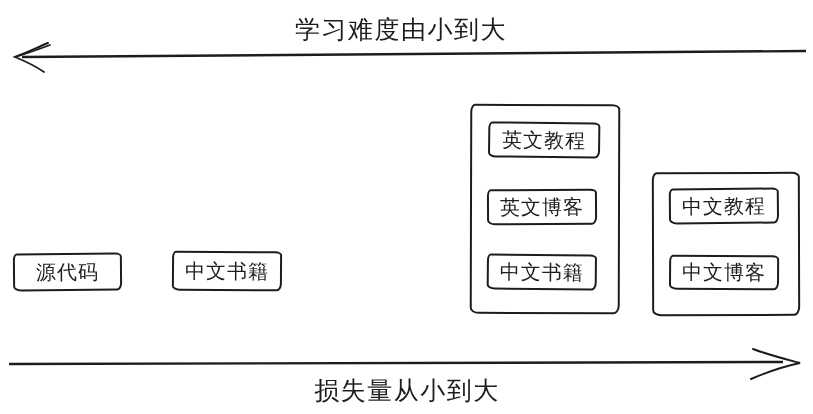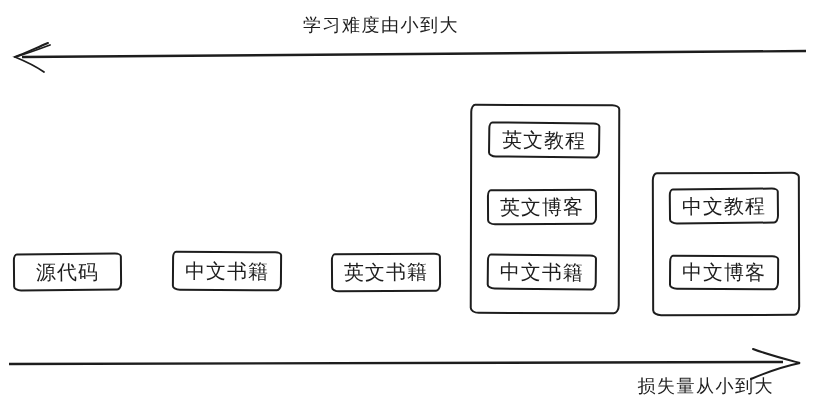--- a/index.html
+++ b/index.html
@@ -2,24 +2,24 @@
 <html><head>
 <meta charset="utf-8">
 <style>
   html,body{margin:0;padding:0;}
   body{
     width:813px;height:414px;position:relative;background:#ffffff;
     font-family:"Liberation Sans","DejaVu Sans",sans-serif;
     color:#1d1d1d;overflow:hidden;
   }
   .axis-label{
-    position:absolute;font-size:18px;letter-spacing:1.5px;color:#1d1d1d;
+    position:absolute;font-size:25px;letter-spacing:1.5px;color:#1d1d1d;padding-left:20px;
   }
   #top-axis-label{top:13px;left:0;width:762px;text-align:center;}
-  #bottom-axis-label{top:374px;left:0;width:774px;text-align:right;}
+  #bottom-axis-label{top:374px;left:0;width:774px;text-align:center;}
   svg.axis-arrow{position:absolute;left:0;display:block;}
   #top-arrow{top:40px;}
   #bottom-arrow{top:346px;}
   .sketch-box{
     position:absolute;background:#ffffff;border:2px solid #1d1d1d;
     display:flex;align-items:center;justify-content:center;
     font-size:20px;letter-spacing:1px;white-space:nowrap;
     border-radius:4px 7px 5px 8px / 7px 4px 8px 5px;
     box-sizing:border-box;
   }
@@ -53,23 +53,20 @@
   </svg>
 
   <div id="box-source-code" class="sketch-box">
     <span>源代码</span>
   </div>
 
   <div id="box-official-docs" class="sketch-box">
     <span>中文书籍</span>
   </div>
 
-  <div id="box-english-books" class="sketch-box">
-    <span>英文书籍</span>
-  </div>
 
   <div id="group-english" class="group-box">
     <div id="box-english-tutorials" class="sketch-box">
       <span>英文教程</span>
     </div>
     <div id="box-english-blogs" class="sketch-box">
       <span>英文博客</span>
     </div>
     <div id="box-chinese-books" class="sketch-box">
       <span>中文书籍</span>

